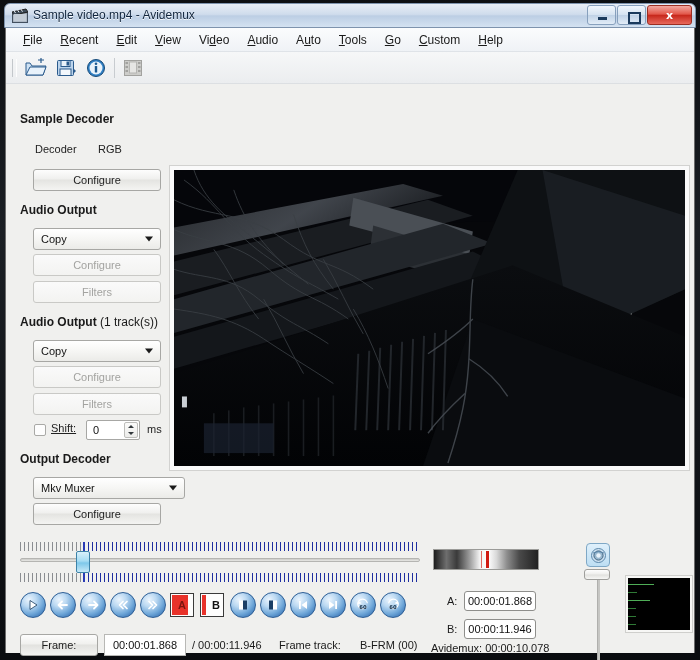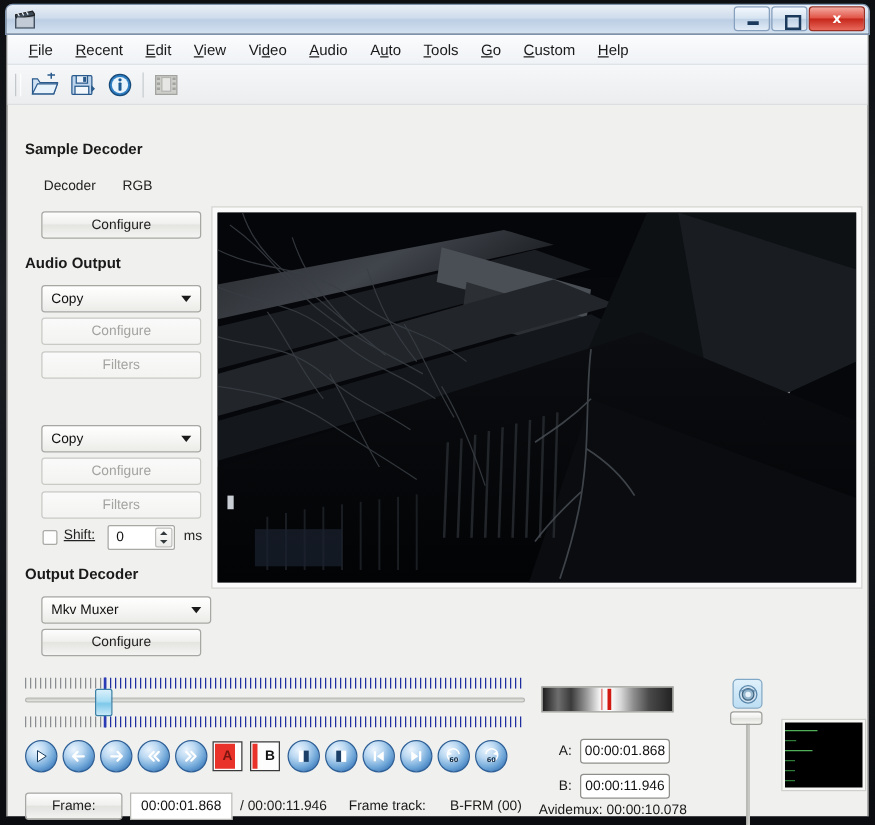--- a/index.html
+++ b/index.html
@@ -236,20 +236,21 @@
   <div class="titlebar">
     <div class="titlebar-inner">
       <span class="app-icon">
         <svg width="16" height="15" viewBox="0 0 16 15">
           <rect x="0.5" y="4.5" width="15" height="10" fill="#9aa6b4" stroke="#43505f"></rect>
           <polygon points="0,4 14,1 16,4 2,7" fill="#3c4956" stroke="#222"></polygon>
           <path d="M2 2.5 L3.5 5 M5.5 1.8 L7 4.3 M9 1.2 L10.5 3.7" stroke="#e8eef5" stroke-width="1"></path>
           <rect x="1.5" y="6" width="13" height="7.5" fill="#c3ccd6"></rect>
         </svg>
       </span>
+      <span class="title-text">Sample video.mp4 - Avidemux</span>
       <div class="winbtns">
         <div class="wbtn">
             <span class="min-bar"></span>
           </div>
         <div class="wbtn">
             <span class="max-box"></span>
           </div>
         <div class="wbtn close">
           <span class="glyph">x</span>
         </div>
@@ -324,20 +325,23 @@
       <div class="btn" style="left:27px;top:85px;width:128px;">Configure</div>
 
       <div class="section-title" style="left:14px;top:119px;">Audio Output</div>
       <div class="combo" style="left:27px;top:144px;width:128px;">
         <span>Copy</span>
         <span class="arrow"></span>
       </div>
       <div class="btn disabled" style="left:27px;top:170px;width:128px;">Configure</div>
       <div class="btn disabled" style="left:27px;top:197px;width:128px;">Filters</div>
 
+      <div class="section-title" style="left:14px;top:231px;">
+        <span>Audio Output</span><span class="sub"> (1 track(s))</span>
+      </div>
       <div class="combo" style="left:27px;top:256px;width:128px;">
         <span>Copy</span>
         <span class="arrow"></span>
       </div>
       <div class="btn disabled" style="left:27px;top:282px;width:128px;">Configure</div>
       <div class="btn disabled" style="left:27px;top:309px;width:128px;">Filters</div>
 
       <div class="chk" style="left:28px;top:340px;"></div>
       <div class="small-label" style="left:45px;top:338px;text-decoration:none;">
         <u style="text-decoration:underline;"><span>Shift:</span></u>
@@ -345,21 +349,21 @@
       <div class="spin" style="left:80px;top:336px;width:54px;">
         <span>0</span>
         <span class="updn">
           <span class="ua"></span>
           <span class="da"></span>
         </span>
       </div>
       <div class="small-label" style="left:141px;top:339px;">ms</div>
 
       <div class="section-title" style="left:14px;top:368px;">Output Decoder</div>
-      <div class="combo" style="left:27px;top:393px;width:136px;">
+      <div class="combo" style="left:27px;top:393px;width:152px;">
         <span>Mkv Muxer</span>
         <span class="arrow"></span>
       </div>
       <div class="btn" style="left:27px;top:419px;width:128px;">Configure</div>
     </div>
 
     <div class="videoframe">
       <div class="videoimg">
         <svg width="100%" height="100%" viewBox="0 0 513 298" preserveAspectRatio="none">
           <defs>

